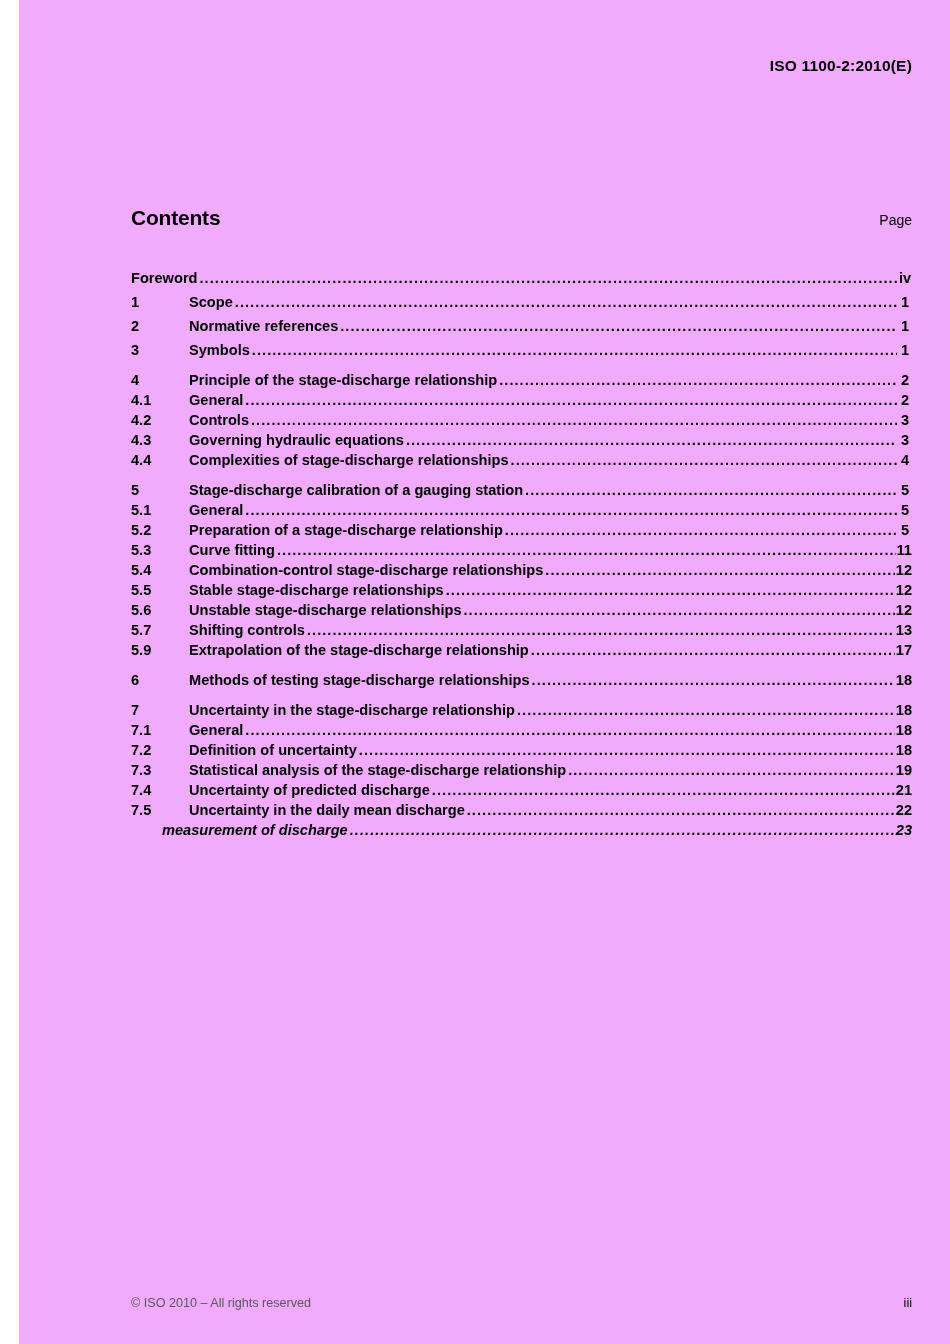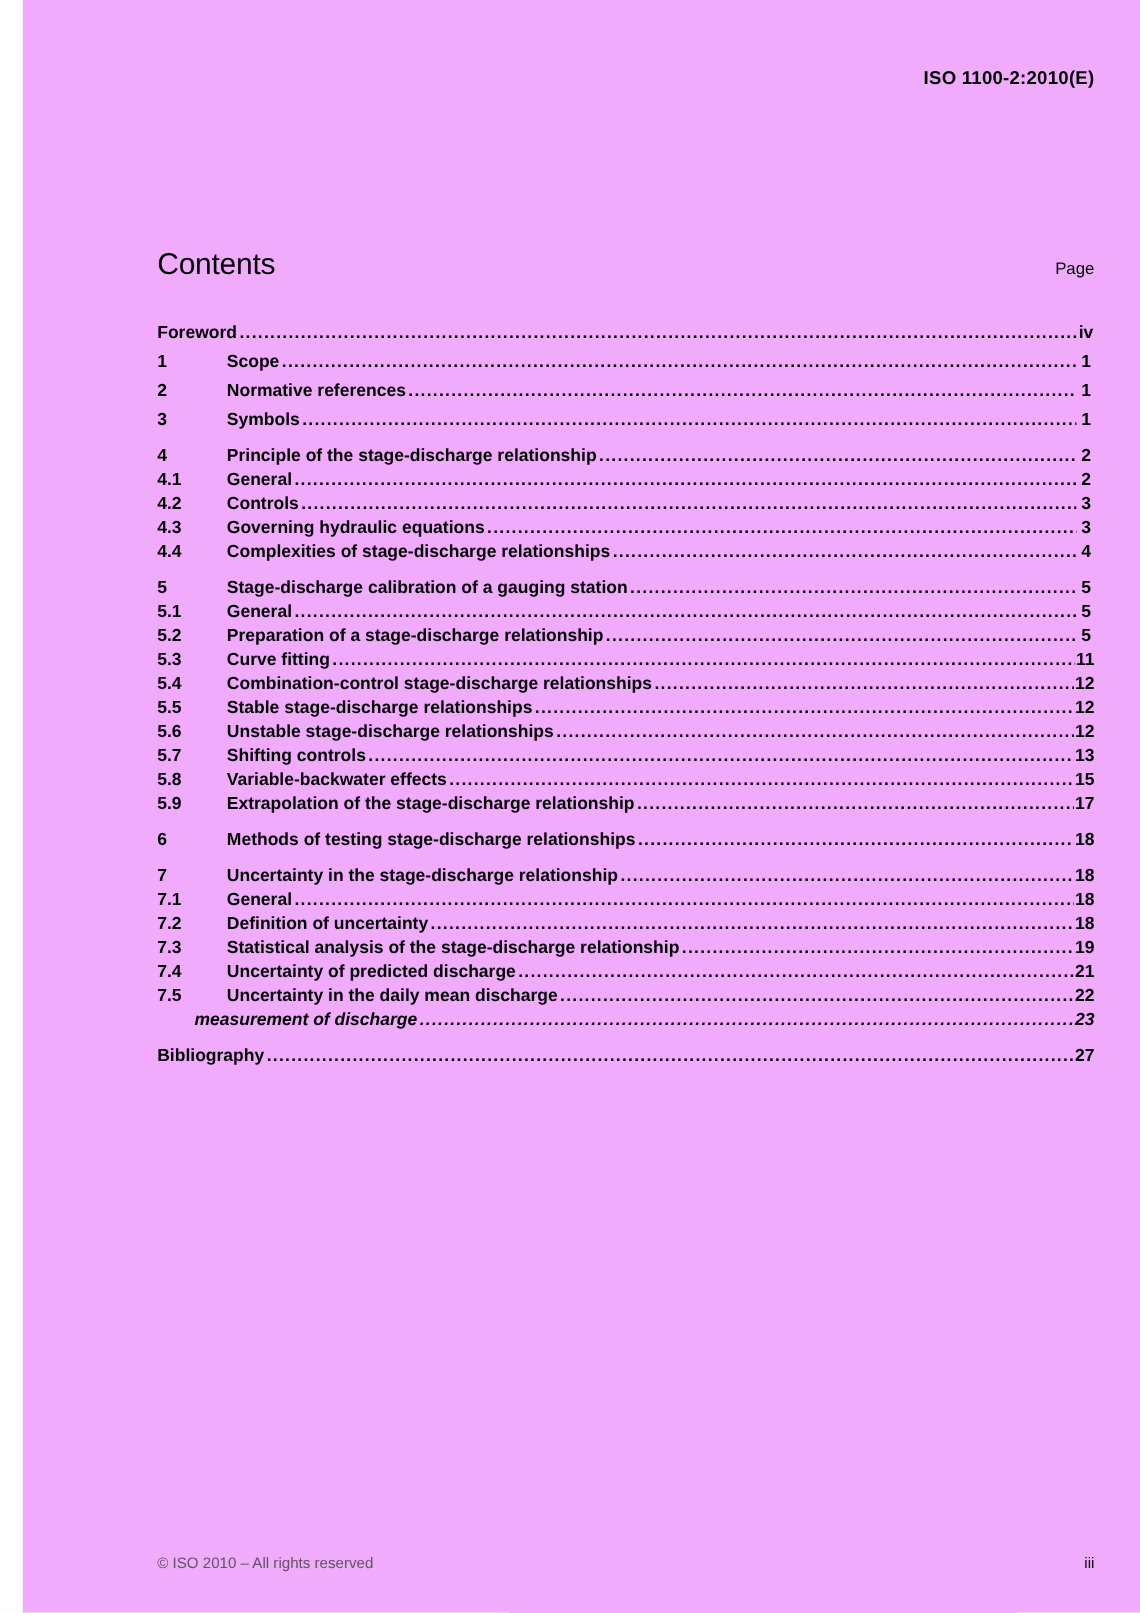--- a/index.html
+++ b/index.html
@@ -36,22 +36,22 @@
   .contents-head {
     position: absolute;
     top: 206px;
     left: 112px;
     right: 57px;
     display: flex;
     align-items: baseline;
     justify-content: space-between;
   }
   .contents-title {
-    font-size: 25px;
-    font-weight: normal;
+    font-size: 21px;
+    font-weight: bold;
     letter-spacing: -0.2px;
   }
   .page-label {
     font-size: 14px;
     font-weight: normal;
   }
 
   
   .toc {
     position: absolute;
@@ -246,26 +246,20 @@
         <span class="toc-leader"></span>
         <span class="toc-pages">12</span>
       </div>
       <div class="toc-row">
         <span class="toc-num">5.7</span>
         <span class="toc-text">Shifting controls</span>
         <span class="toc-leader"></span>
         <span class="toc-pages">13</span>
       </div>
       <div class="toc-row">
-        <span class="toc-num">5.8</span>
-        <span class="toc-text">Variable-backwater effects</span>
-        <span class="toc-leader"></span>
-        <span class="toc-pages">15</span>
-      </div>
-      <div class="toc-row">
         <span class="toc-num">5.9</span>
         <span class="toc-text">Extrapolation of the stage-discharge relationship</span>
         <span class="toc-leader"></span>
         <span class="toc-pages">17</span>
       </div>
       <div class="toc-row gap-before">
         <span class="toc-num">6</span>
         <span class="toc-text">Methods of testing stage-discharge relationships</span>
         <span class="toc-leader"></span>
         <span class="toc-pages">18</span>
@@ -306,26 +300,20 @@
         <span class="toc-leader"></span>
         <span class="toc-pages">22</span>
       </div>
       <div class="toc-block gap-before">
         <div class="annex-line2">
           <span class="toc-text">measurement of discharge</span>
           <span class="toc-leader"></span>
           <span class="toc-pages">23</span>
         </div>
       </div>
-      <div class="toc-row gap-before">
-        <span class="toc-num wide"></span>
-        <span class="toc-text">Bibliography</span>
-        <span class="toc-leader"></span>
-        <span class="toc-pages">27</span>
-      </div>
     </div>
 
   <div class="doc-footer">
     <span>© ISO 2010 – All rights reserved</span>
     <span class="footer-page">iii</span>
   </div>
 
 </div>
 
 </body></html>

